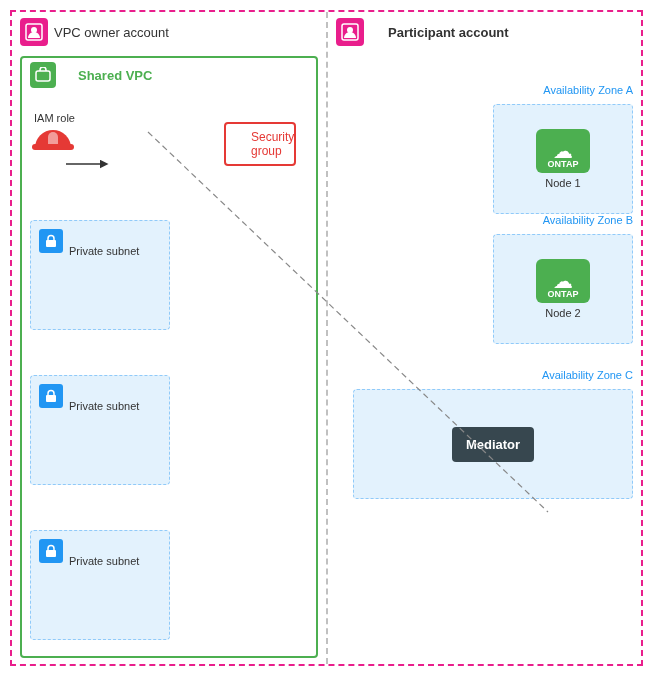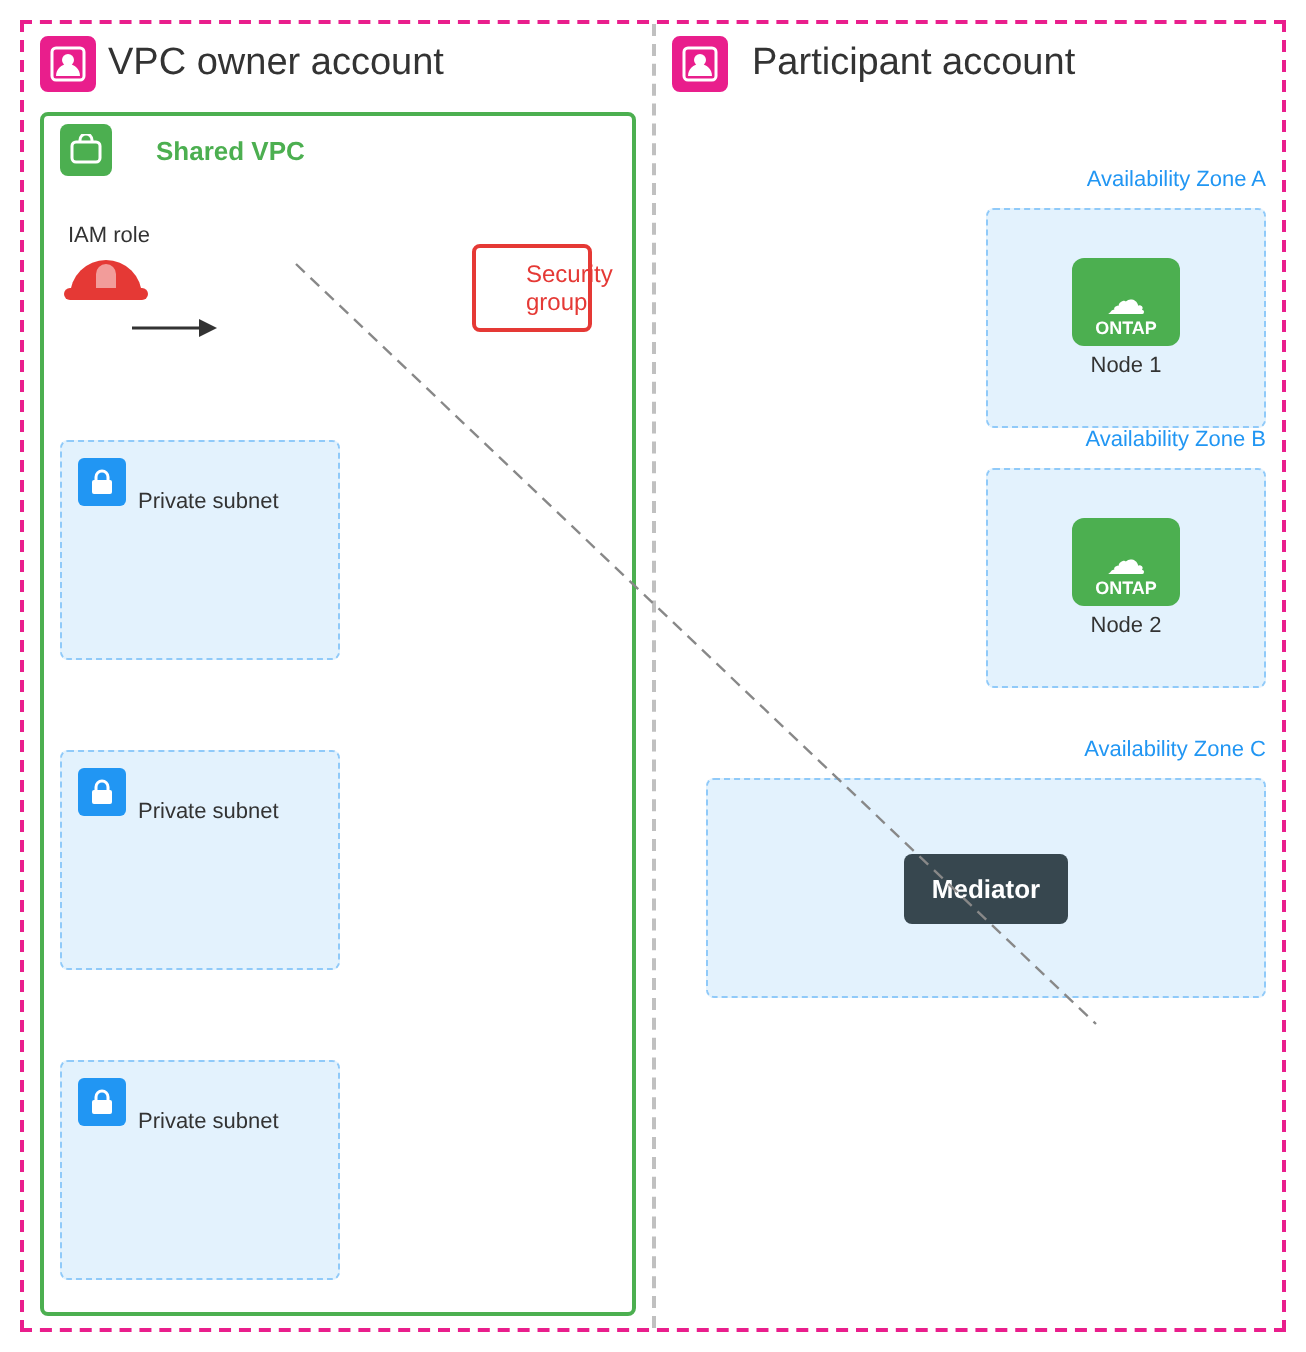--- a/index.html
+++ b/index.html
@@ -48,38 +48,39 @@
     .right-panel {
       flex: 1;
       height: 100%;
       position: relative;
     }
 
     .right-panel-header {
       display: flex;
       align-items: center;
       padding: 6px 8px;
-      gap: 12px;
+      gap: 24px;
+      font-weight: bold;
     }
 
     .account-icon {
       width: 28px;
       height: 28px;
       background: #e91e8c;
       border: 2px solid #e91e8c;
       border-radius: 4px;
       display: flex;
       align-items: center;
       justify-content: center;
       color: white;
       font-size: 14px;
     }
 
     .account-title {
-      font-size: 19px;
+      font-size: 13px;
       color: #333;
     }
 
     
     .shared-vpc-box {
       margin: 4px 8px;
       border: 2px solid #4caf50;
       border-radius: 4px;
       position: relative;
       height: calc(100% - 50px);
@@ -204,21 +205,21 @@
       position: absolute;
       right: 20px;
       top: 30px;
       border: 2px solid #e53935;
       border-radius: 4px;
       padding: 6px 25px;
       font-size: 12px;
       color: #e53935;
       text-align: center;
       font-weight: 500;
-      width: 60px;
+      width: 72px;
     }
 
     
     .arrow-svg {
       position: absolute;
       top: 0;
       left: 0;
       width: 100%;
       height: 100%;
       pointer-events: none;

